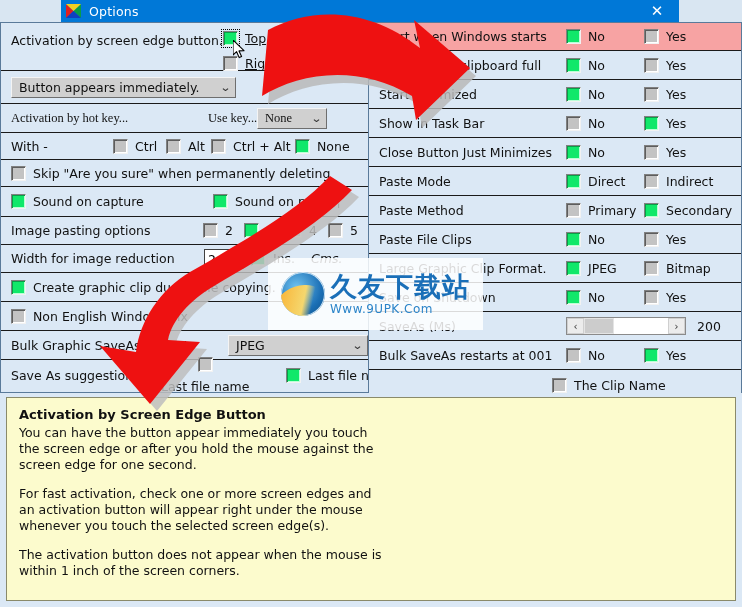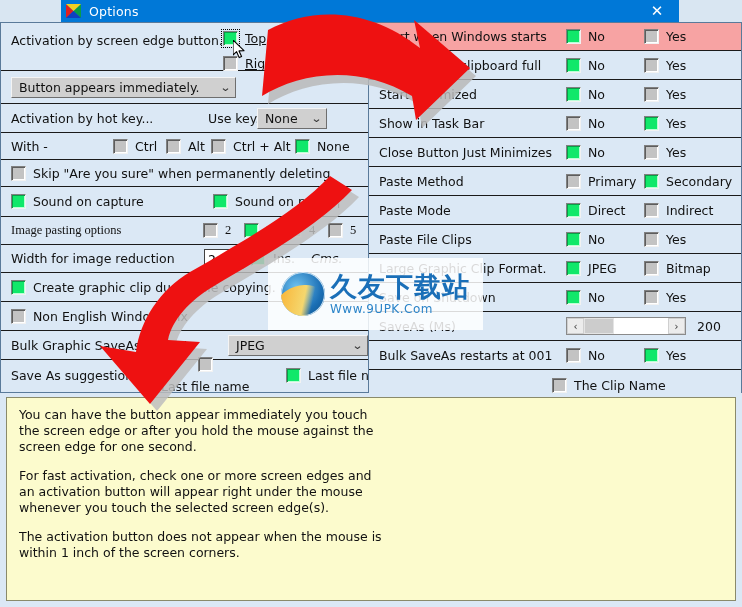--- a/index.html
+++ b/index.html
@@ -160,21 +160,21 @@
       </span>
     </div>
 
     <div class="row" style="height:33px;">
       <div class="combo" style="width:225px;">
         <span>Button appears immediately.</span>
         <span class="chev">⌄</span>
       </div>
     </div>
 
-    <div class="row" style="height:29px;">
+    <div class="row" style="height:29px;font-family:Liberation Serif, serif;">
       <span class="lbl">Activation by hot key...</span>
       <span class="lbl" style="position:absolute;left:207px;">Use key...</span>
       <div class="combo" style="position:absolute;left:256px;top:4px;width:70px;">
         <span>None</span>
         <span class="chev">⌄</span>
       </div>
     </div>
 
     <div class="row" style="height:27px;">
       <span class="lbl">With  -</span>
@@ -207,21 +207,21 @@
       <span class="opt">
         <span class="cb on"></span>
         <span class="lbl">Sound on capture</span>
       </span>
       <span class="opt" style="position:absolute;left:212px;">
         <span class="cb on"></span>
         <span class="lbl">Sound on paste ¦</span>
       </span>
     </div>
 
-    <div class="row" style="height:28px;font-family:Liberation Serif, serif;">
+    <div class="row" style="height:28px;">
       <span class="lbl">Image pasting options</span>
       <span class="opt" style="position:absolute;left:202px;">
         <span class="cb"></span>
         <span class="lbl">2</span>
       </span>
       <span class="opt" style="position:absolute;left:243px;">
         <span class="cb on"></span>
         <span class="lbl">3</span>
       </span>
       <span class="opt" style="position:absolute;left:286px;">
@@ -337,40 +337,40 @@
         <span class="cb on"></span>
         <span class="lbl">No</span>
       </span>
       <span class="opt" style="position:absolute;left:275px;">
         <span class="cb"></span>
         <span class="lbl">Yes</span>
       </span>
     </div>
 
     <div class="row" style="height:29px;">
+      <span class="lbl">Paste Mode</span>
+      <span class="opt" style="position:absolute;left:197px;">
+        <span class="cb on"></span>
+        <span class="lbl">Direct</span>
+      </span>
+      <span class="opt" style="position:absolute;left:275px;">
+        <span class="cb"></span>
+        <span class="lbl">Indirect</span>
+      </span>
+    </div>
+
+    <div class="row" style="height:29px;">
       <span class="lbl">Paste Method</span>
       <span class="opt" style="position:absolute;left:197px;">
         <span class="cb"></span>
         <span class="lbl">Primary</span>
       </span>
       <span class="opt" style="position:absolute;left:275px;">
         <span class="cb on"></span>
         <span class="lbl">Secondary</span>
-      </span>
-    </div>
-
-    <div class="row" style="height:29px;">
-      <span class="lbl">Paste Mode</span>
-      <span class="opt" style="position:absolute;left:197px;">
-        <span class="cb on"></span>
-        <span class="lbl">Direct</span>
-      </span>
-      <span class="opt" style="position:absolute;left:275px;">
-        <span class="cb"></span>
-        <span class="lbl">Indirect</span>
       </span>
     </div>
 
     <div class="row" style="height:29px;">
       <span class="lbl">Paste File Clips</span>
       <span class="opt" style="position:absolute;left:197px;">
         <span class="cb on"></span>
         <span class="lbl">No</span>
       </span>
       <span class="opt" style="position:absolute;left:275px;">
@@ -443,20 +443,21 @@
       <span class="wm-logo"></span>
       <span class="wm-txt">
         <span class="wm-cn">久友下载站</span>
         <span class="wm-en">Www.9UPK.Com</span>
       </span>
     </div>
   </div>
 
   <div class="helpwrap">
     <div class="helpbox">
+      <div class="help-title">Activation by Screen Edge Button</div>
       <p class="help-p">You can have the button appear immediately you touch
 the screen edge or after you hold the mouse against the
 screen edge for one second.</p>
       <p class="help-p">For fast activation, check one or more screen edges and
 an activation button will appear right under the mouse
 whenever you touch the selected screen edge(s).</p>
       <p class="help-p">The activation button does not appear when the mouse is
 within 1 inch of the screen corners.</p>
     </div>
   </div>

